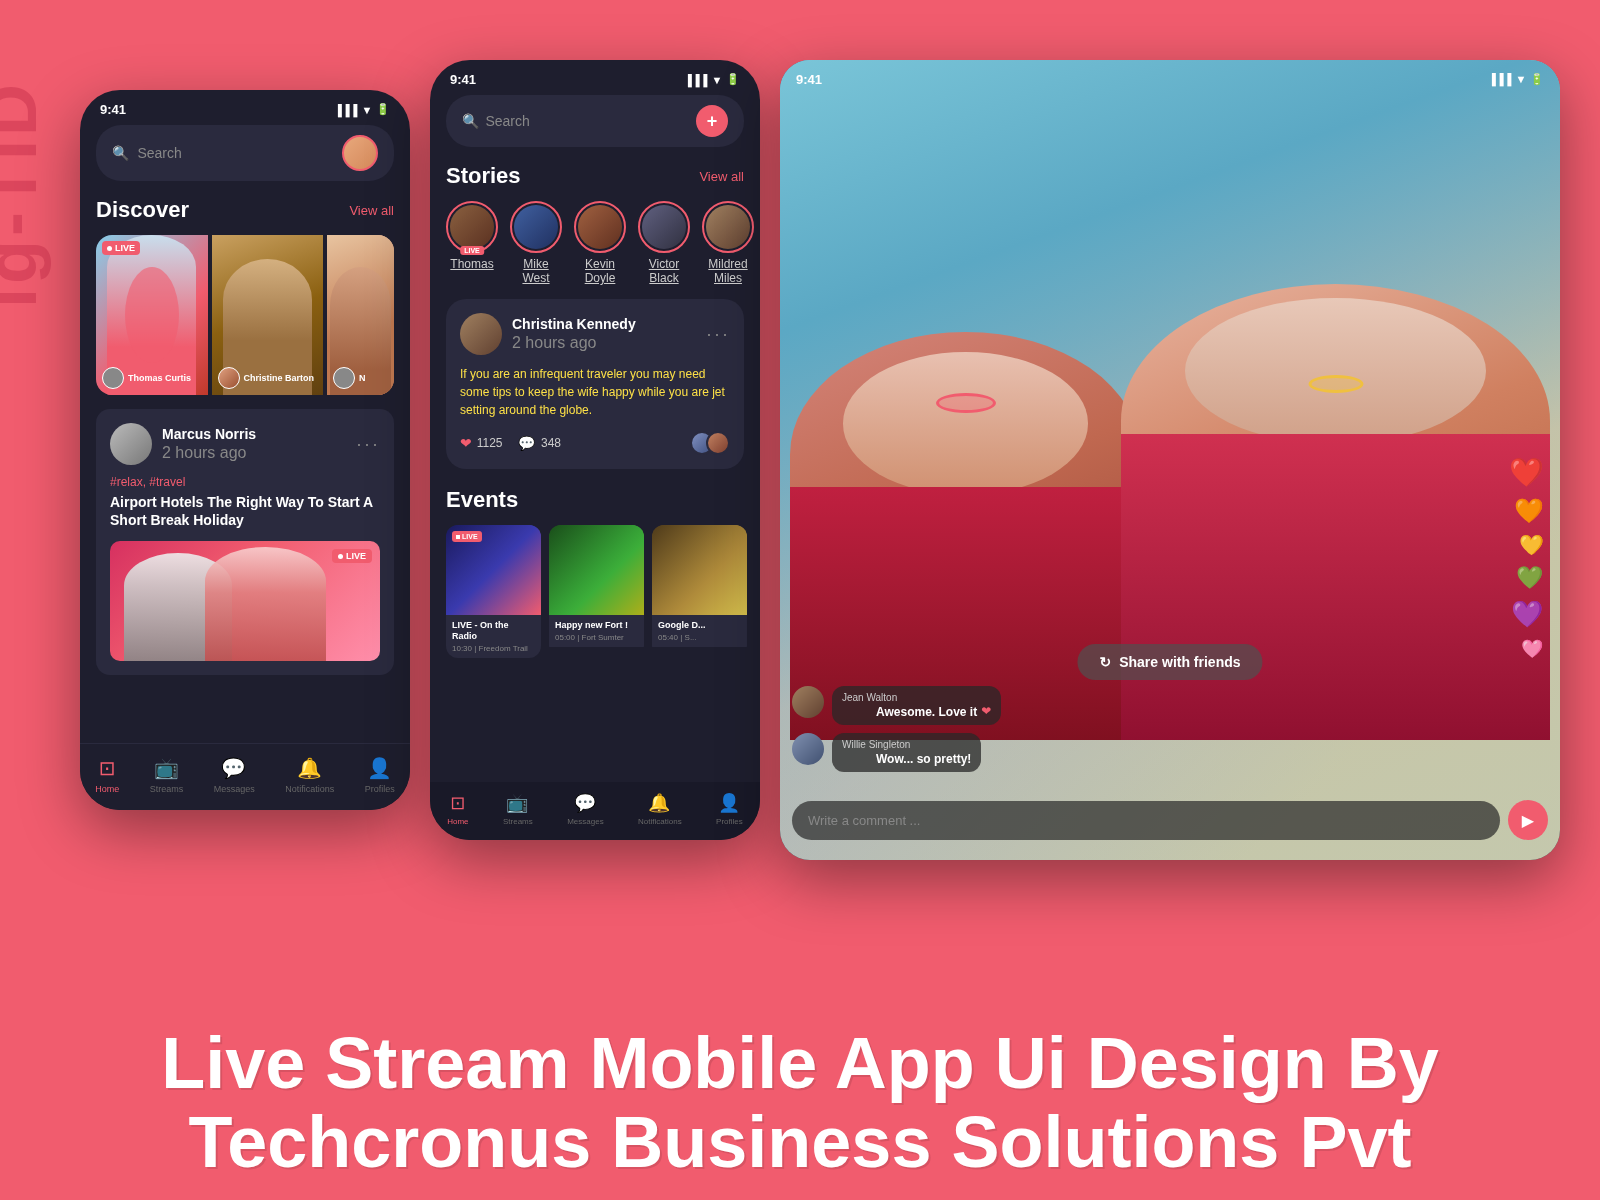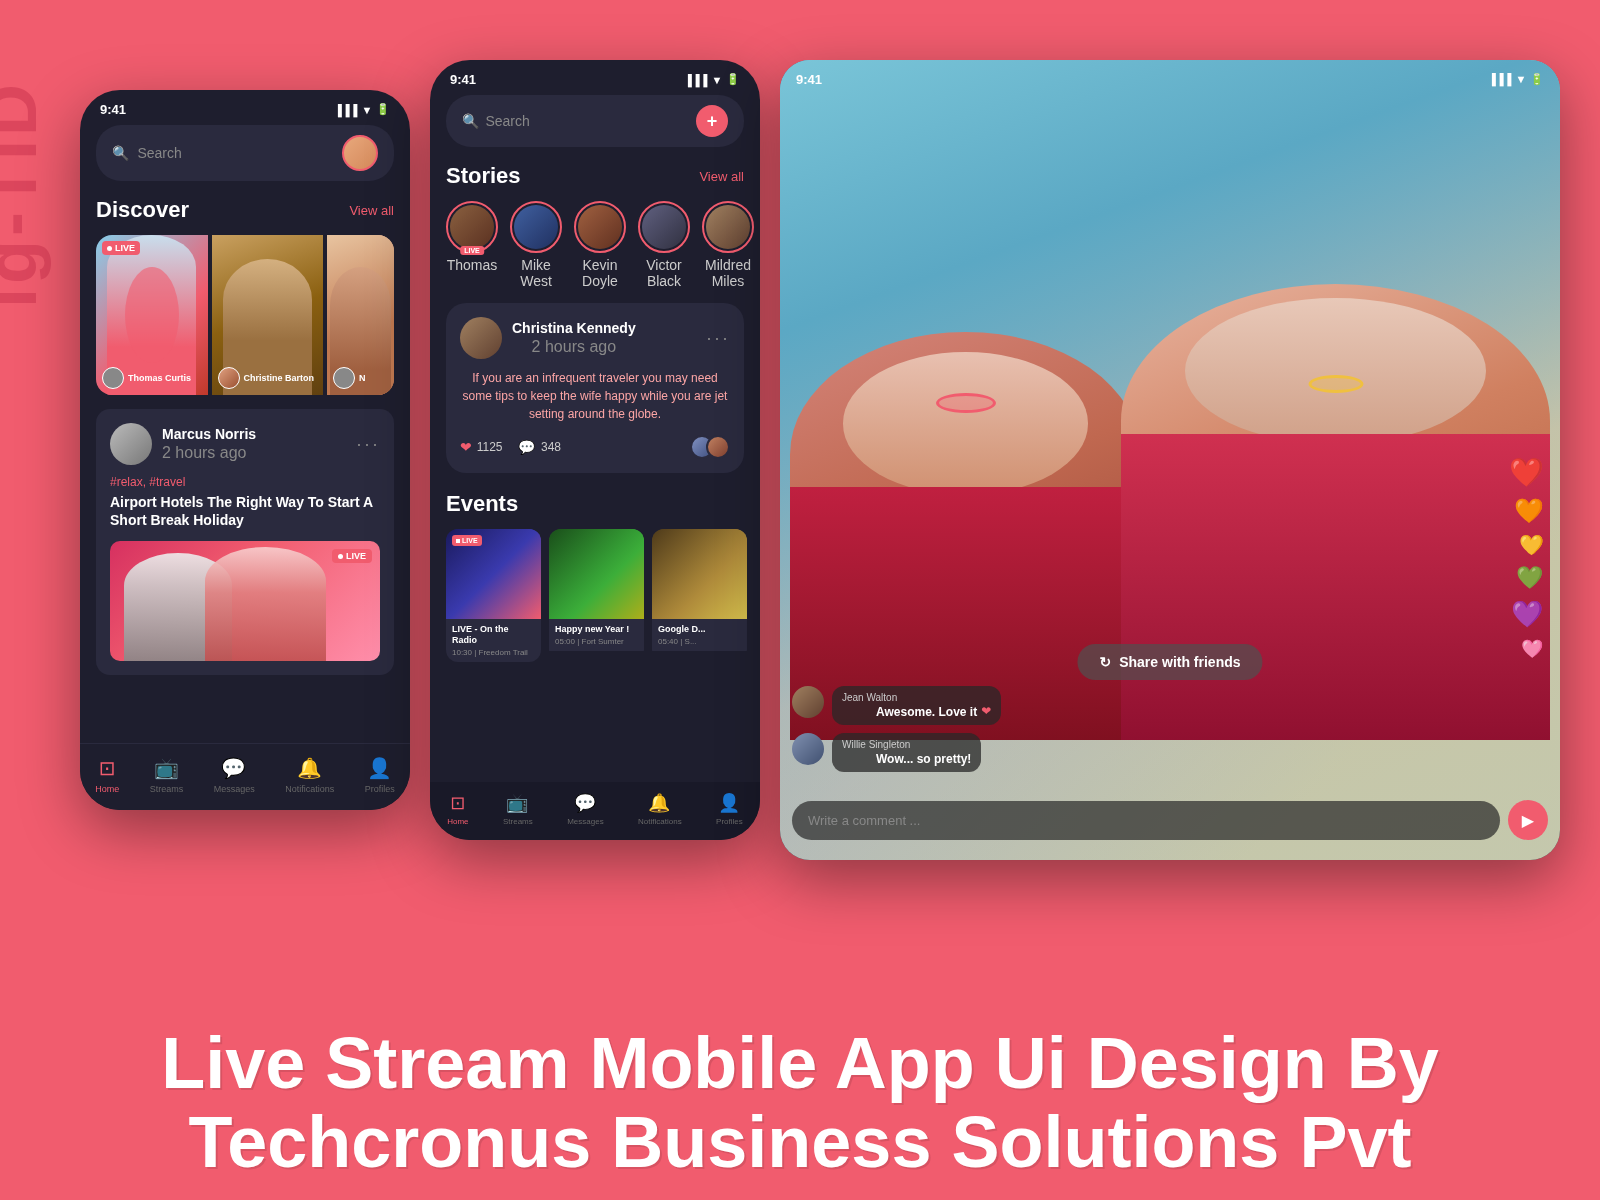--- a/index.html
+++ b/index.html
@@ -322,45 +322,44 @@
       border-radius: 50%;
       border: 2px solid #f15c6e;
       padding: 2px;
     }
     .story-avatar {
       width: 100%;
       height: 100%;
       border-radius: 50%;
       background: linear-gradient(135deg, #888, #444);
     }
-    .story-name { color: #ccc; font-size: 14px; text-align: center; }
+    .story-name { color: #ccc; font-size: 12px; text-align: center; text-decoration: underline; }
     .story-live-wrap { position: relative; }
     .story-live-badge {
       position: absolute;
       bottom: -2px;
       left: 50%;
       transform: translateX(-50%);
       background: #f15c6e;
       color: white;
       font-size: 7px;
       font-weight: 800;
       padding: 1px 4px;
       border-radius: 3px;
     }
 
     
     .post-card-2 {
       margin: 14px 16px 0;
       background: #2a2a3e;
       border-radius: 20px;
       padding: 14px;
-      text-align: center;
     }
     .post-body-text {
-      color: #fca5a5;
+      color: #fde047;
       font-size: 12px;
       line-height: 1.5;
       margin-top: 10px;
     }
     .post-stats {
       display: flex;
       align-items: center;
       gap: 16px;
       margin-top: 12px;
     }
@@ -862,21 +861,21 @@
         <div class="event-label">
           <div class="event-title">LIVE - On the Radio</div>
           <div class="event-time">10:30 | Freedom Trail</div>
         </div>
       </div>
       <div class="event-card">
         <div class="event-img event-img-2">
           <div style="width:100%;height:100%;background:linear-gradient(135deg,#1a4e1a 0%,#3aae3a 60%,#aeae1a 100%);opacity:0.9;"></div>
         </div>
         <div class="event-label">
-          <div class="event-title">Happy new Year !</div>
+          <div class="event-title">Happy new Fort !</div>
           <div class="event-time">05:00 | Fort Sumter</div>
         </div>
       </div>
       <div class="event-card">
         <div class="event-img event-img-3">
           <div style="width:100%;height:100%;background:linear-gradient(135deg,#4e3a1a 0%,#ae8a3a 60%,#d4c24c 100%);opacity:0.9;"></div>
         </div>
         <div class="event-label">
           <div class="event-title">Google D...</div>
           <div class="event-time">05:40 | S...</div>

